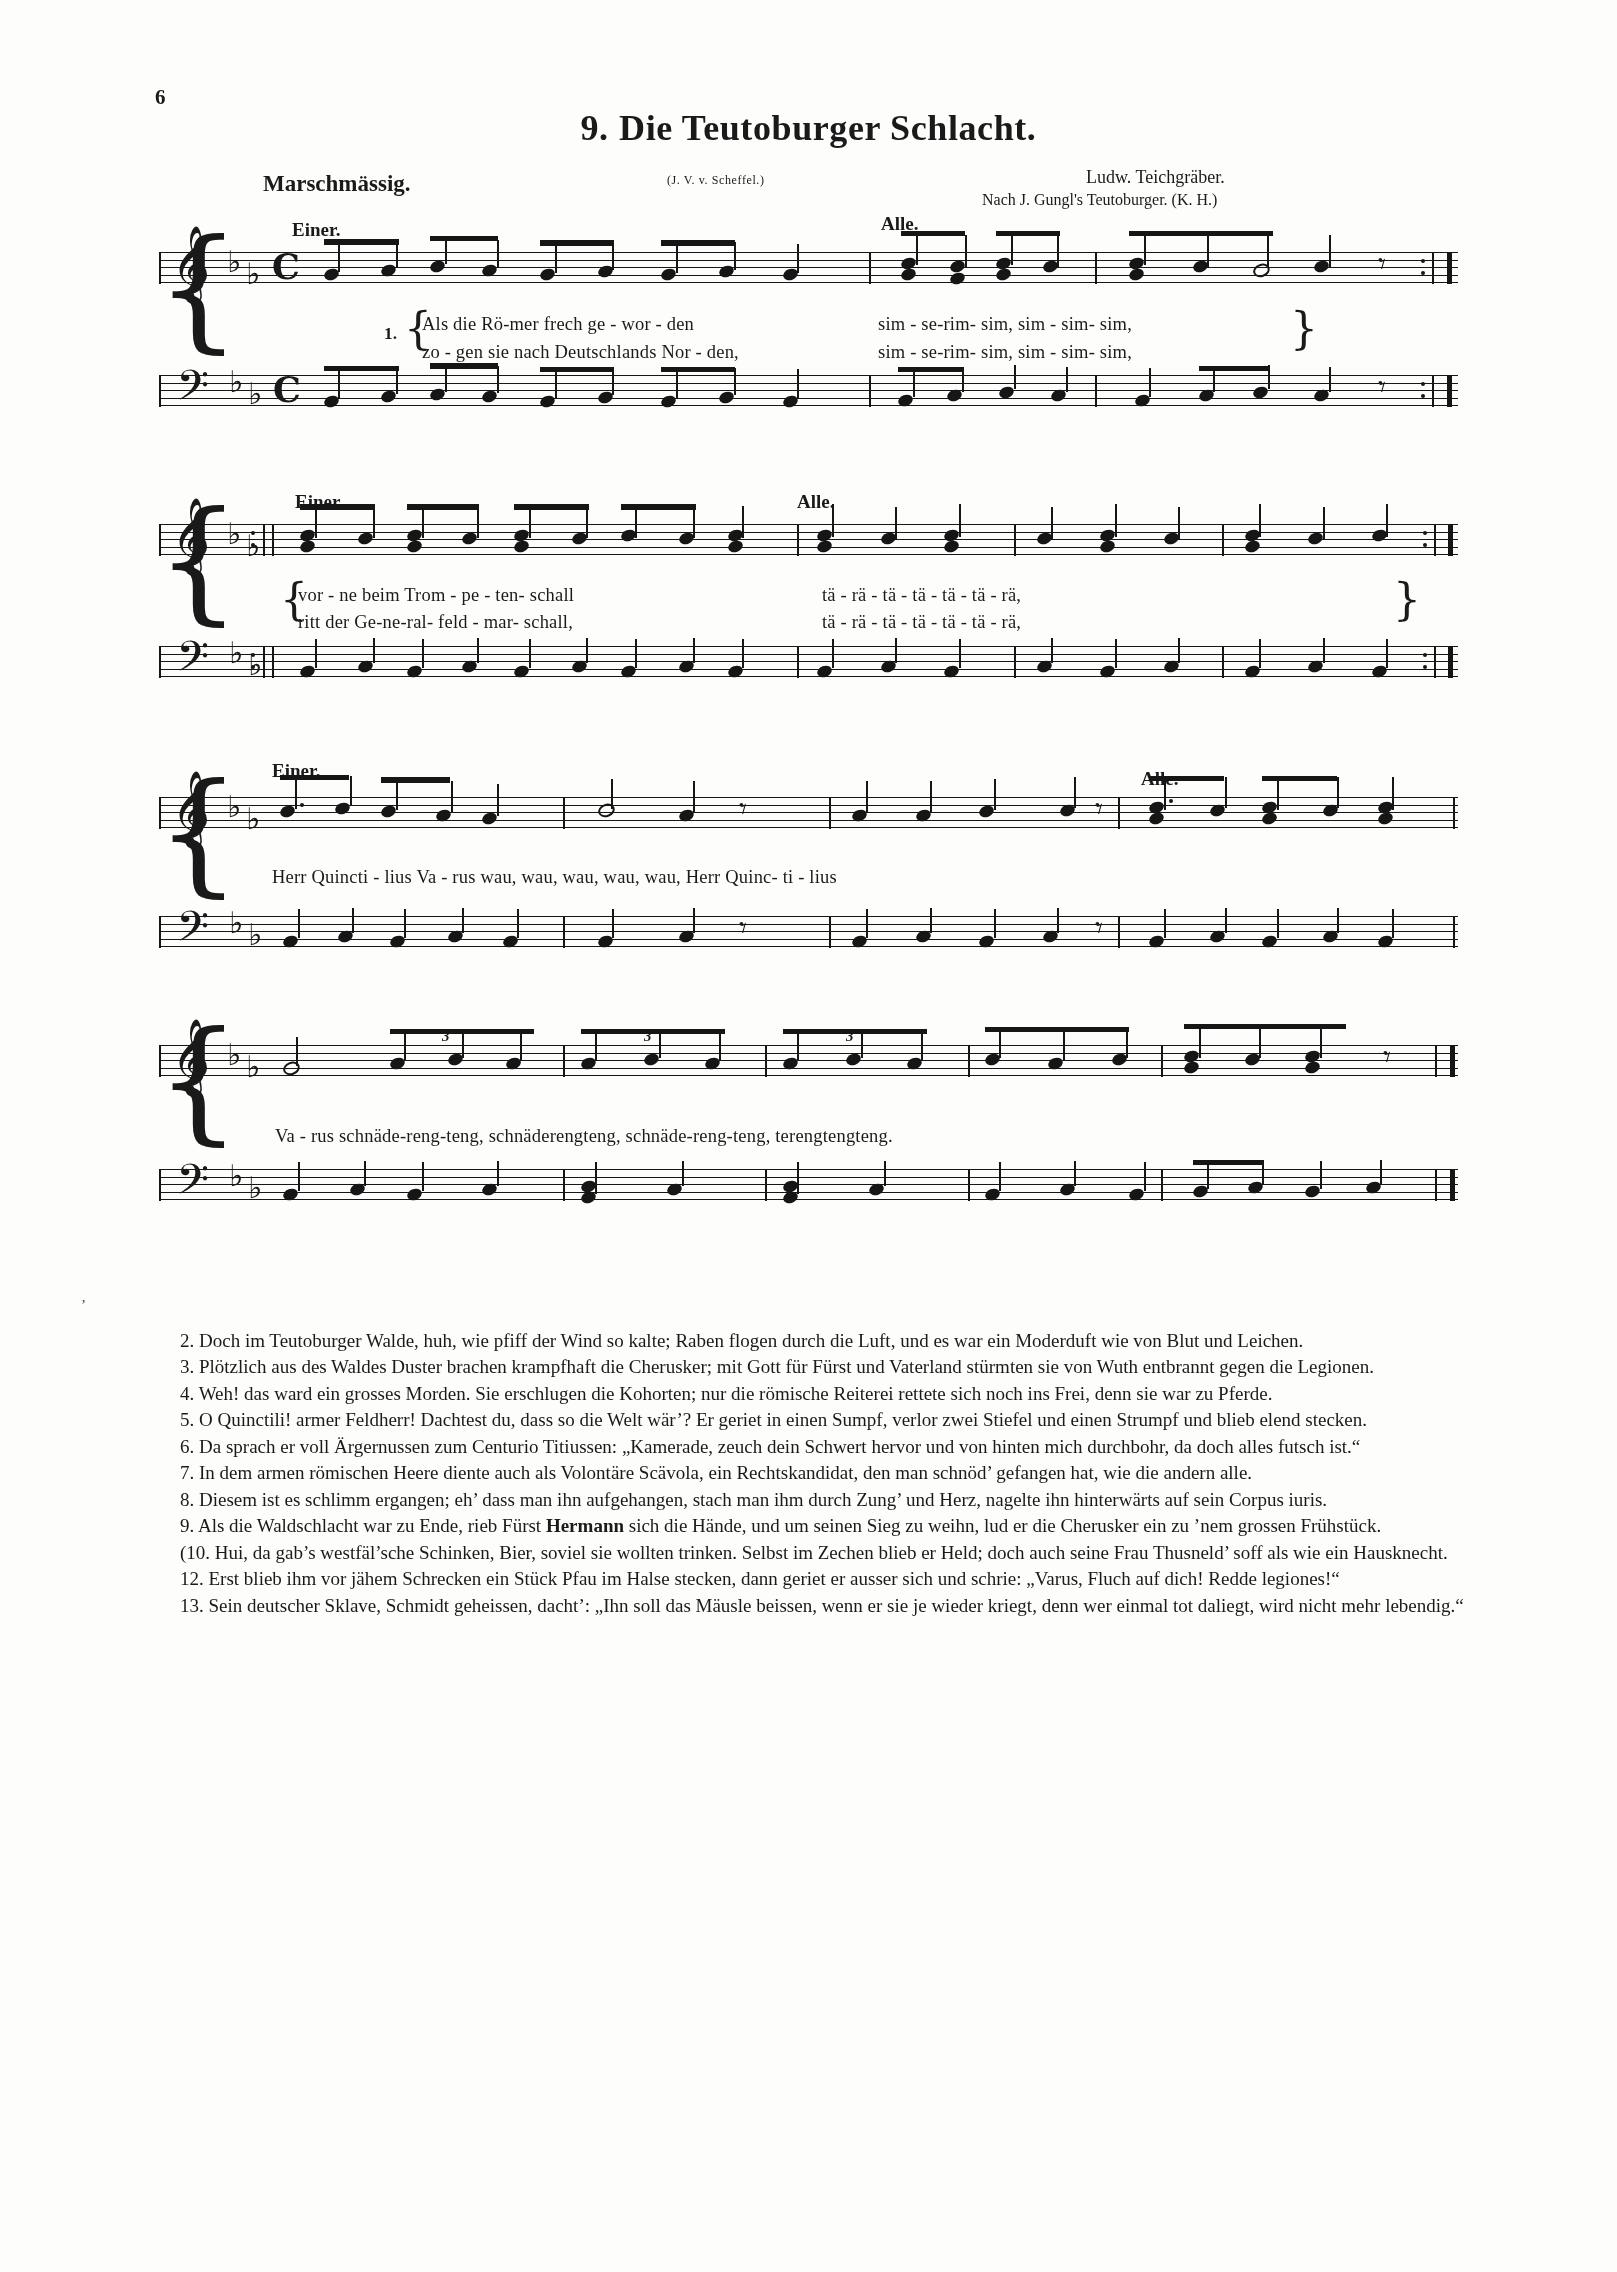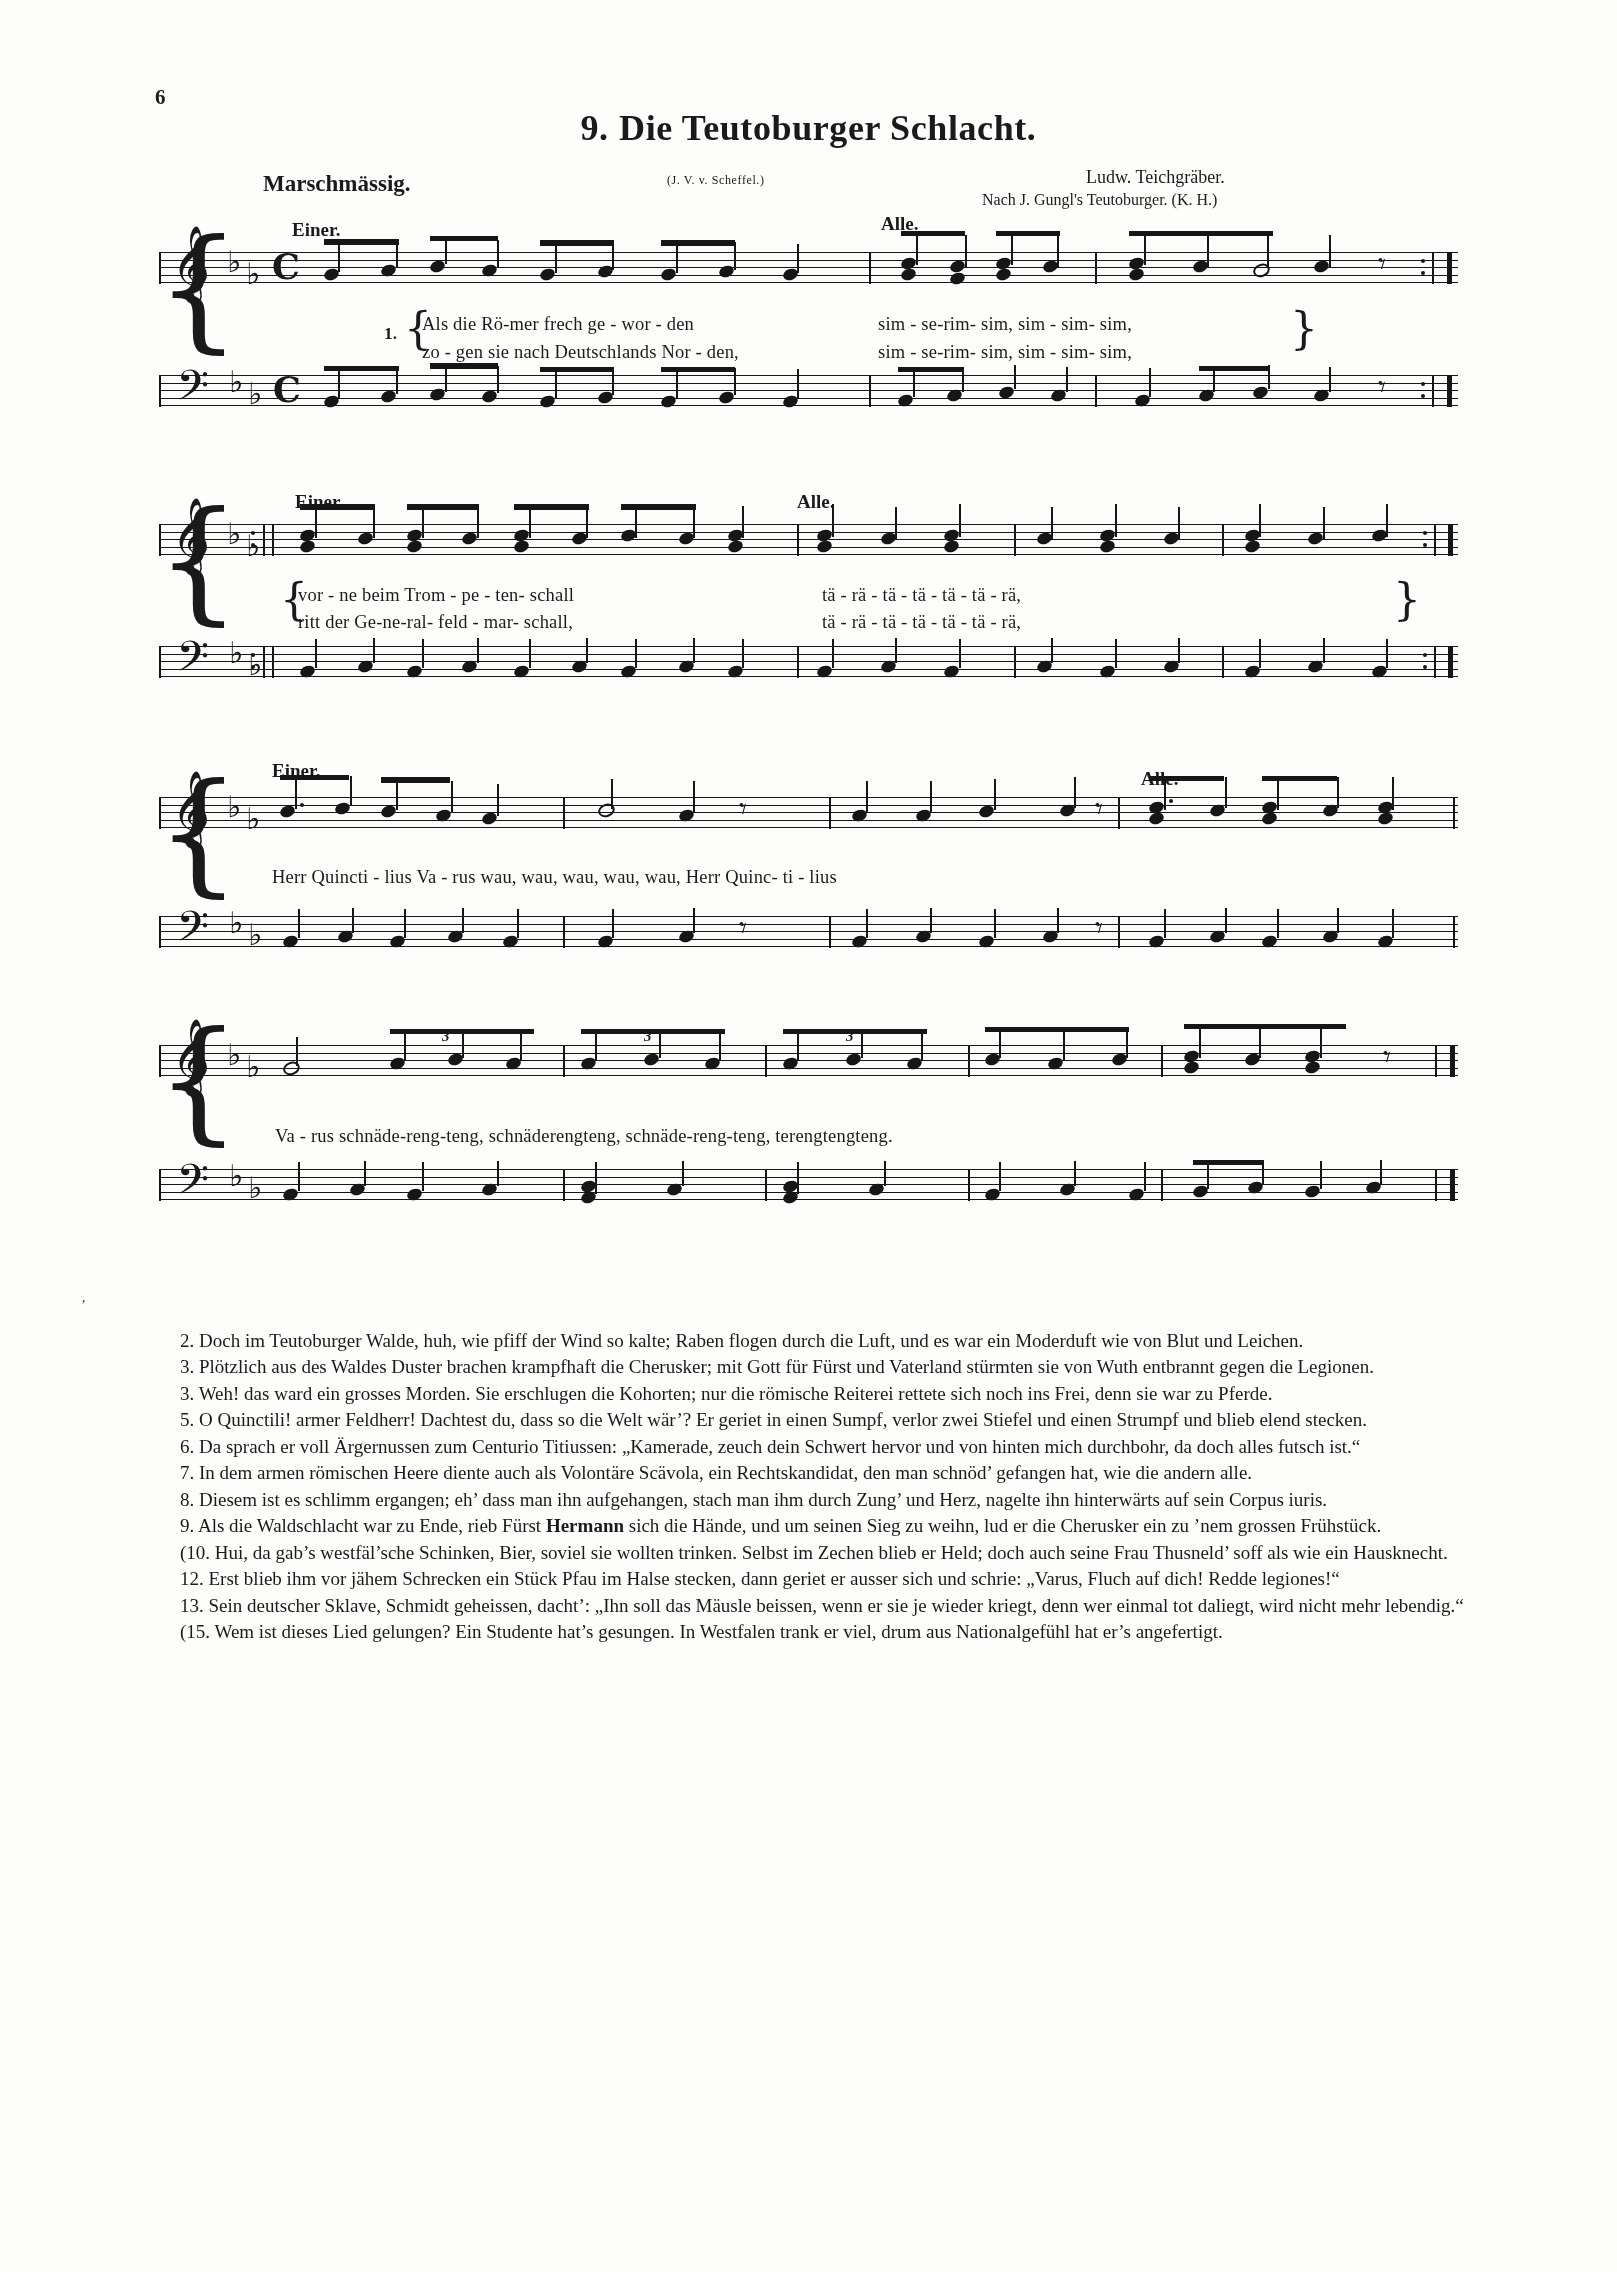--- a/index.html
+++ b/index.html
@@ -744,26 +744,25 @@
       <div class="stem" style="left:1161px;top:-8px;height:28px;"></div>
       <div class="note" style="left:1207px;top:12.7px;"></div>
       <div class="stem" style="left:1221px;top:-9.2px;height:24px;"></div>
     </div>
   </div>
 
   <div class="tick">’</div>
   <div class="verses">
     <p class="verse">2. Doch im Teutoburger Walde, huh, wie pfiff der Wind so kalte; Raben flogen durch die Luft, und es war ein Moderduft wie von Blut und Leichen.</p>
     <p class="verse">3. Plötzlich aus des Waldes Duster brachen krampfhaft die Cherusker; mit Gott für Fürst und Vaterland stürmten sie von Wuth entbrannt gegen die Legionen.</p>
-    <p class="verse">3. Weh! das ward ein grosses Morden. Sie erschlugen die Kohorten; nur die  römische Reiterei rettete sich noch ins Frei, denn sie war zu Pferde.</p>
+    <p class="verse">4. Weh! das ward ein grosses Morden. Sie erschlugen die Kohorten; nur die  römische Reiterei rettete sich noch ins Frei, denn sie war zu Pferde.</p>
     <p class="verse">5. O Quinctili! armer Feldherr! Dachtest du, dass so die Welt wär’? Er geriet in einen Sumpf, verlor zwei Stiefel und einen Strumpf und blieb elend stecken.</p>
     <p class="verse">6. Da sprach er voll Ärgernussen zum Centurio Titiussen: „Kamerade, zeuch dein Schwert hervor und von hinten mich durchbohr, da doch alles futsch ist.“</p>
     <p class="verse">7. In dem armen römischen Heere diente auch als Volontäre Scävola, ein Rechtskandidat, den man schnöd’ gefangen hat, wie die andern alle.</p>
     <p class="verse">8. Diesem ist es schlimm ergangen; eh’ dass man ihn aufgehangen, stach man ihm durch Zung’ und Herz, nagelte ihn hinterwärts auf sein Corpus iuris.</p>
     <p class="verse">9. Als die Waldschlacht war zu Ende, rieb Fürst <b>Hermann</b> sich die Hände, und um seinen Sieg zu weihn, lud er die Cherusker ein zu ’nem grossen Frühstück.</p>
     <p class="verse">(10. Hui, da gab’s westfäl’sche Schinken, Bier, soviel sie wollten trinken. Selbst im Zechen blieb er Held; doch auch seine Frau Thusneld’ soff als wie ein Hausknecht.</p>
     <p class="verse">12. Erst blieb ihm vor jähem Schrecken ein Stück Pfau im Halse stecken, dann geriet er ausser sich und schrie: „Varus, Fluch auf dich! Redde legiones!“</p>
     <p class="verse">13. Sein deutscher Sklave, Schmidt geheissen, dacht’: „Ihn soll das Mäusle beissen, wenn er sie je wieder kriegt, denn wer einmal tot daliegt, wird nicht mehr lebendig.“</p>
-    <p class="verse">(15. Wem ist dieses Lied gelungen? Ein Studente hat’s gesungen. In Westfalen trank er viel, drum aus Nationalgefühl hat er’s angefertigt.</p>
   </div>
 
 </div>
 
 
 </body></html>

